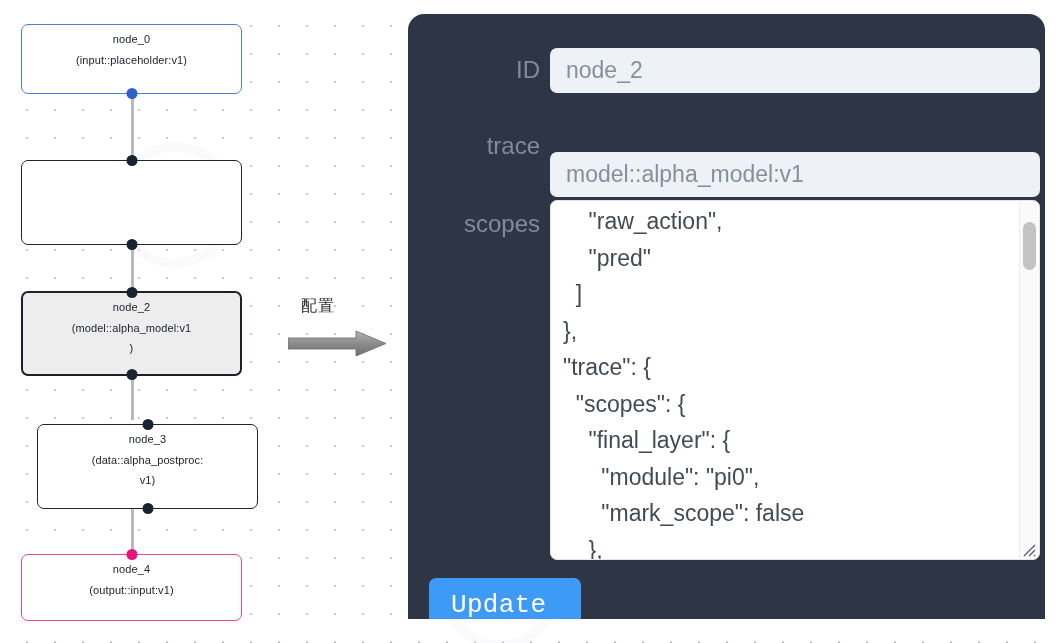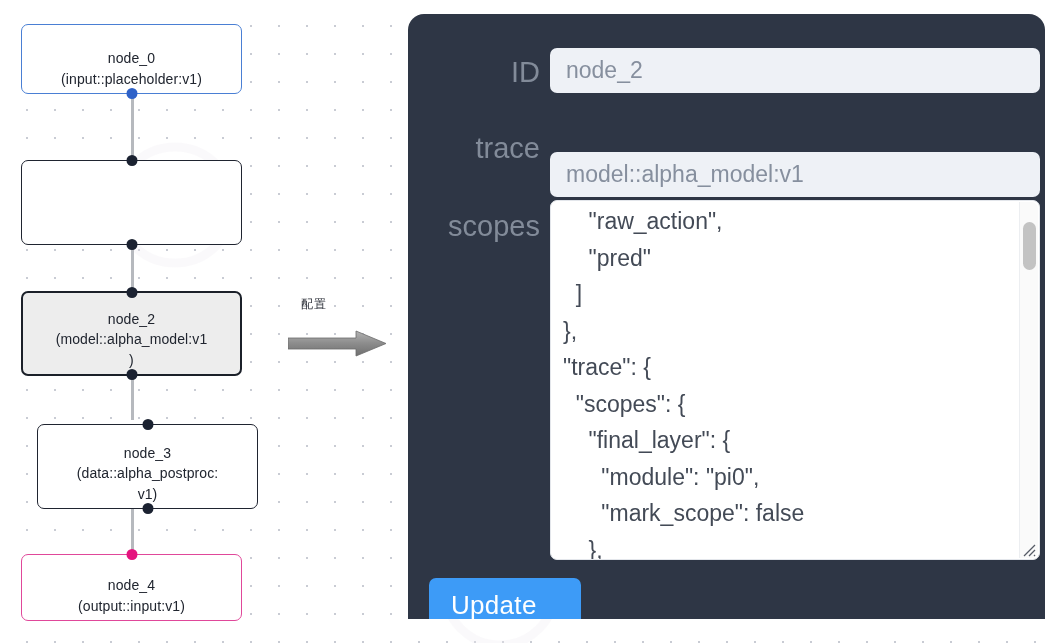--- a/index.html
+++ b/index.html
@@ -39,25 +39,25 @@
 
   
   .node {
     position: absolute;
     box-sizing: border-box;
     width: 221px;
     background: #ffffff;
     border: 1.6px solid #1f2430;
     border-radius: 7px;
     display: flex;
-    align-items: flex-end;
+    align-items: flex-start;
     justify-content: center;
     text-align: center;
     color: #20252f;
-    font-size: 14px;
+    font-size: 11px;
     line-height: 20.5px;
     letter-spacing: 0.1px;
     padding: 4px 10px;
   }
   .node-label { display: block; white-space: pre-line; }
 
   .node.is-input  { border-color: #4a7fd4; }
   .node.is-output { border-color: #e0489a; }
   .node.is-selected {
     background: #ededed;
@@ -93,21 +93,21 @@
     position: absolute;
     left: 285px;
     top: 296px;
     width: 110px;
     height: 62px;
   }
   #transition-caption {
     position: absolute;
     left: 16px;
     top: 0px;
-    font-size: 12px;
+    font-size: 16px;
     color: #2b2f38;
     font-family: Liberation Mono, monospace;
     letter-spacing: 1px;
   }
   #transition-arrow {
     position: absolute;
     left: 3px;
     top: 34px;
   }
 
@@ -124,21 +124,21 @@
     overflow: hidden;
   }
 
   .field-row {
     position: absolute;
     display: flex;
     align-items: flex-start;
   }
   .field-label {
     color: #828b99;
-    font-size: 29px;
+    font-size: 24px;
     text-align: right;
     line-height: 1;
     font-weight: 400;
     user-select: none;
   }
   .field-input {
     box-sizing: border-box;
     background: #eef1f6;
     border: none;
     border-radius: 7px;
@@ -216,21 +216,21 @@
     position: absolute;
     left: 21px;
     top: 564px;
     width: 152px;
     height: 54px;
     background: #3d9bf7;
     border: none;
     border-radius: 7px 7px 0 0;
     color: #ffffff;
     font-size: 26px;
-    font-family: Liberation Sans, sans-serif;
+    font-family: Liberation Mono, monospace;
     letter-spacing: 0.3px;
     cursor: pointer;
     display: flex;
     align-items: center;
     padding-left: 22px;
   }
 </style>
 </head>
 <body>
 

